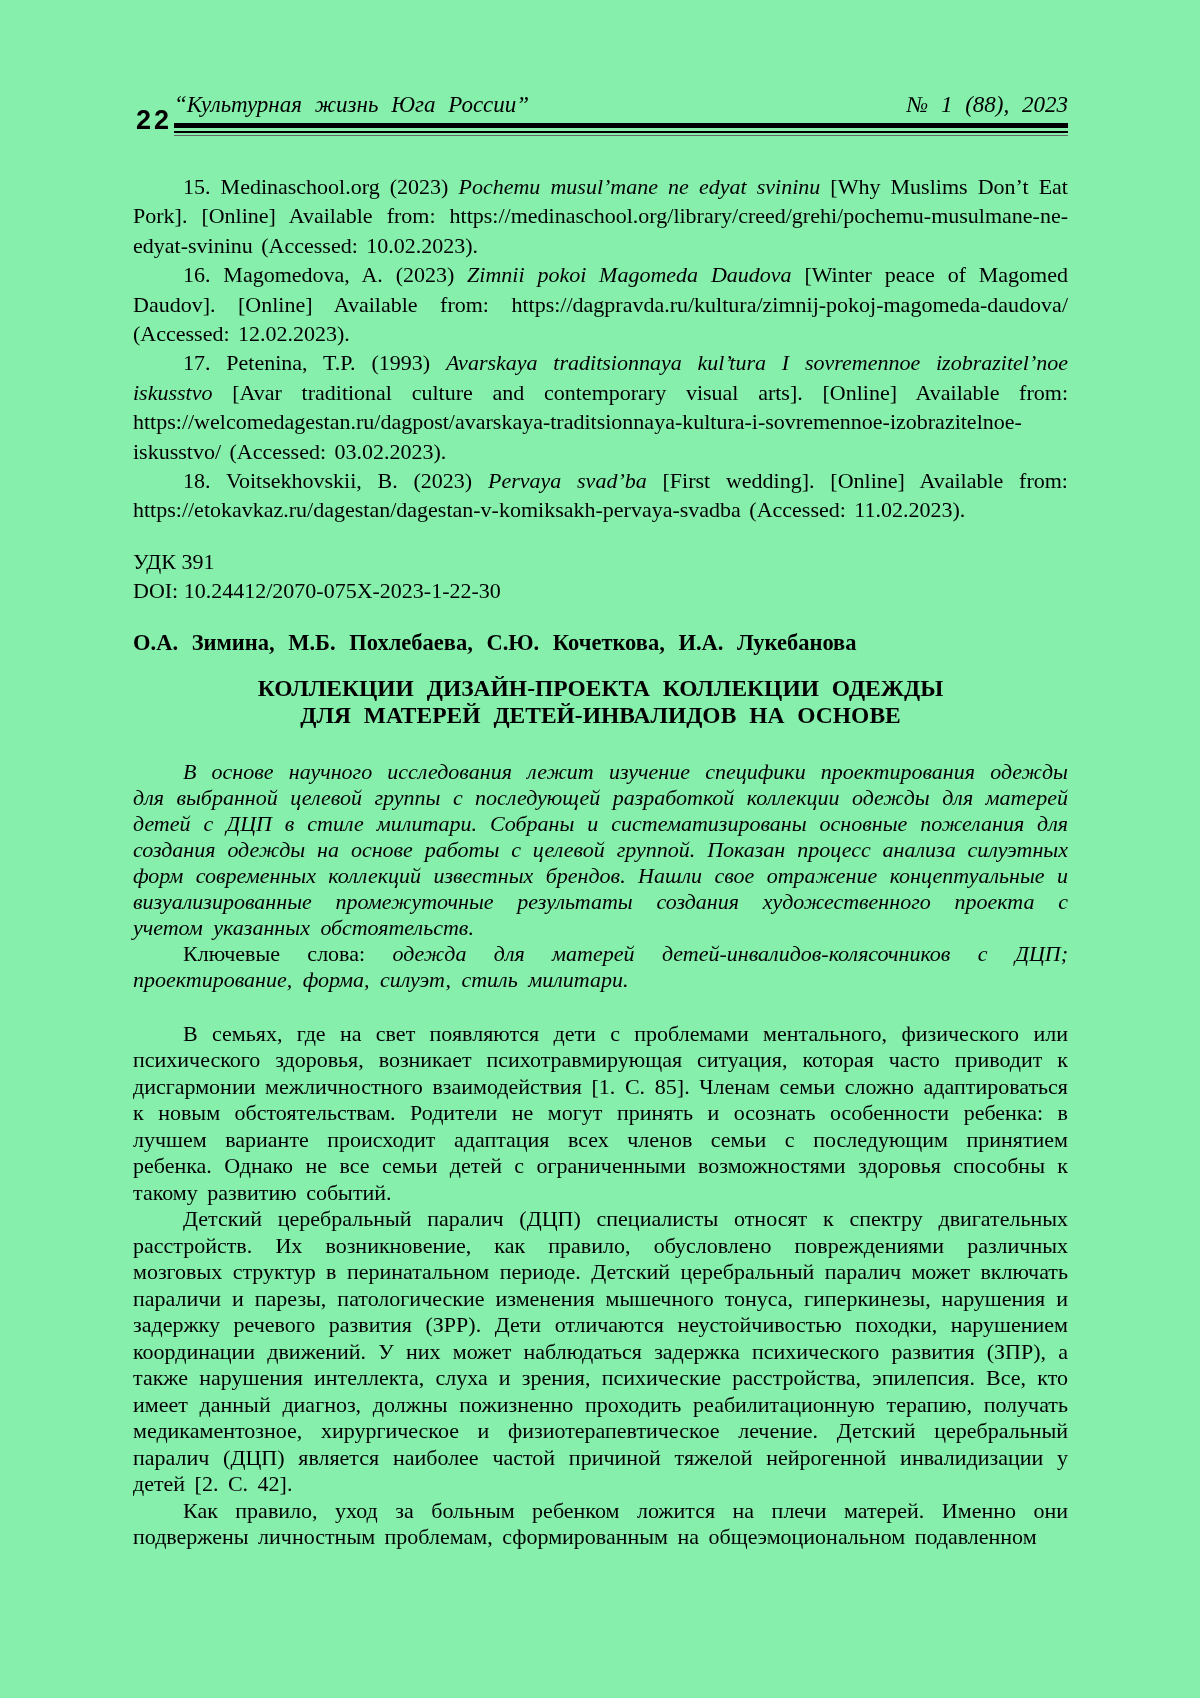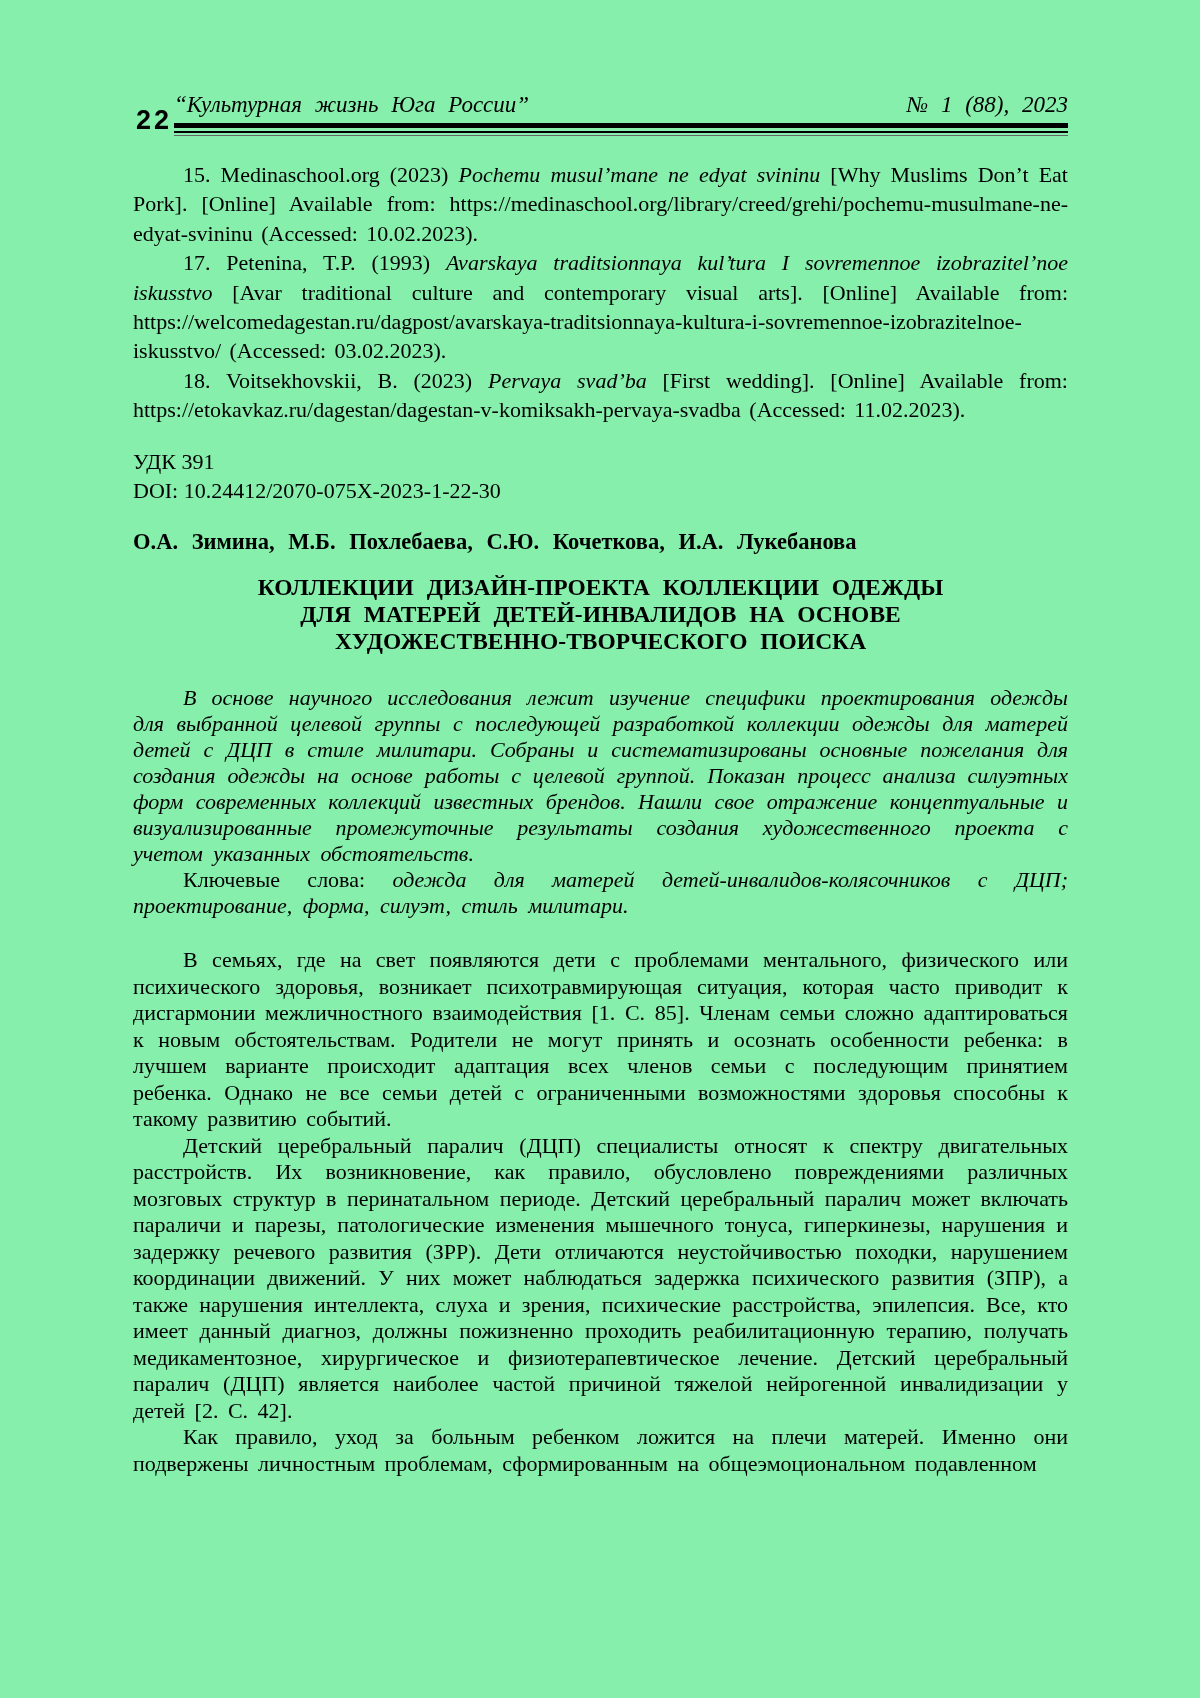--- a/index.html
+++ b/index.html
@@ -41,21 +41,21 @@
   }
   .rules { margin-top: 5px; }
   .rule-thick { height: 5px; background: #000; }
   .rule-thin  { height: 2px; background: #000; margin-top: 3px; }
   .rule-hair  { height: 1px; background: #666; margin-top: 2px; }
 
   
   .content {
     position: absolute;
     left: 133px;
-    top: 160px;
+    top: 172px;
     width: 935px;
     font-size: 22px;
   }
   .content p { margin: 0; }
 
   .references p {
     line-height: 29.4px;
     text-indent: 50px;
     text-align: justify;
     word-spacing: 3px;
@@ -126,30 +126,31 @@
         <div class="rule-thin"></div>
         <div class="rule-hair"></div>
       </div>
     </div>
   </div>
 
   <div class="content">
 
     <div class="references">
       <p><span>15. Medinaschool.org (2023) </span><span class="ref-italic">Pochemu musul’mane ne edyat svininu</span><span> [Why Muslims Don’t Eat Pork]. [Online] Available from: https://medinaschool.org/library/creed/grehi/pochemu-musulmane-ne-edyat-svininu (Accessed: 10.02.2023).</span></p>
+      <p><span>16. Magomedova, A. (2023) </span><span class="ref-italic">Zimnii pokoi Magomeda Daudova</span><span> [Winter peace of Magomed Daudov]. [Online] Available from: https://dagpravda.ru/kultura/zimnij-pokoj-magomeda-daudova/ (Accessed: 12.02.2023).</span></p>
       <p><span>17. Petenina, T.P. (1993) </span><span class="ref-italic">Avarskaya traditsionnaya kul’tura I sovremennoe izobrazitel’noe iskusstvo</span><span> [Avar traditional culture and contemporary visual arts]. [Online] Available from: https://welcomedagestan.ru/dagpost/avarskaya-traditsionnaya-kultura-i-sovremennoe-izobrazitelnoe-iskusstvo/ (Accessed: 03.02.2023).</span></p>
       <p><span>18. Voitsekhovskii, B. (2023) </span><span class="ref-italic">Pervaya svad’ba</span><span> [First wedding]. [Online] Available from: https://etokavkaz.ru/dagestan/dagestan-v-komiksakh-pervaya-svadba (Accessed: 11.02.2023).</span></p>
     </div>
 
     <p class="udc">УДК 391</p>
     <p class="doi">DOI: 10.24412/2070-075X-2023-1-22-30</p>
 
     <p class="authors">О.А. Зимина, М.Б. Похлебаева, С.Ю. Кочеткова, И.А. Лукебанова</p>
 
-    <h1 class="title"><span>КОЛЛЕКЦИИ ДИЗАЙН-ПРОЕКТА КОЛЛЕКЦИИ ОДЕЖДЫ</span><br><span>ДЛЯ МАТЕРЕЙ ДЕТЕЙ-ИНВАЛИДОВ НА ОСНОВЕ</span><br><span>ХУДОЖЕСТВЕННО-ТВОРЧЕСКОГО ПОИСКА</span></h1>
+    <h1 class="title"><span>КОЛЛЕКЦИИ ДИЗАЙН-ПРОЕКТА КОЛЛЕКЦИИ ОДЕЖДЫ</span><br><span>ДЛЯ МАТЕРЕЙ ДЕТЕЙ-ИНВАЛИДОВ НА ОСНОВЕ</span><br></h1>
 
     <p class="abstract">В основе научного исследования лежит изучение специфики проектирования одежды для выбранной целевой группы с последующей разработкой коллекции одежды для матерей детей с ДЦП в стиле милитари. Собраны и систематизированы основные пожелания для создания одежды на основе работы с целевой группой. Показан процесс анализа силуэтных форм современных коллекций известных брендов. Нашли свое отражение концептуальные и визуализированные промежуточные результаты создания художественного проекта с учетом указанных обстоятельств.</p>
 
     <p class="keywords"><span class="kw-label">Ключевые слова: </span><span>одежда для матерей детей-инвалидов-колясочников с ДЦП; проектирование, форма, силуэт, стиль милитари.</span></p>
 
     <div class="body-text">
       <p>В семьях, где на свет появляются дети с проблемами ментального, физического или психического здоровья, возникает психотравмирующая ситуация, которая часто приводит к дисгармонии межличностного взаимодействия [1. С. 85]. Членам семьи сложно адаптироваться к новым обстоятельствам. Родители не могут принять и осознать особенности ребенка: в лучшем варианте происходит адаптация всех членов семьи с последующим принятием ребенка. Однако не все семьи детей с ограниченными возможностями здоровья способны к такому развитию событий.</p>
       <p>Детский церебральный паралич (ДЦП) специалисты относят к спектру двигательных расстройств. Их возникновение, как правило, обусловлено повреждениями различных мозговых структур в перинатальном периоде. Детский церебральный паралич может включать параличи и парезы, патологические изменения мышечного тонуса, гиперкинезы, нарушения и задержку речевого развития (ЗРР). Дети отличаются неустойчивостью походки, нарушением координации движений. У них может наблюдаться задержка психического развития (ЗПР), а также нарушения интеллекта, слуха и зрения, психические расстройства, эпилепсия. Все, кто имеет данный диагноз, должны пожизненно проходить реабилитационную терапию, получать медикаментозное, хирургическое и физиотерапевтическое лечение. Детский церебральный паралич (ДЦП) является наиболее частой причиной тяжелой нейрогенной инвалидизации у детей [2. С. 42].</p>
       <p>Как правило, уход за больным ребенком ложится на плечи матерей. Именно они подвержены личностным проблемам, сформированным на общеэмоциональном подавленном</p>
     </div>

